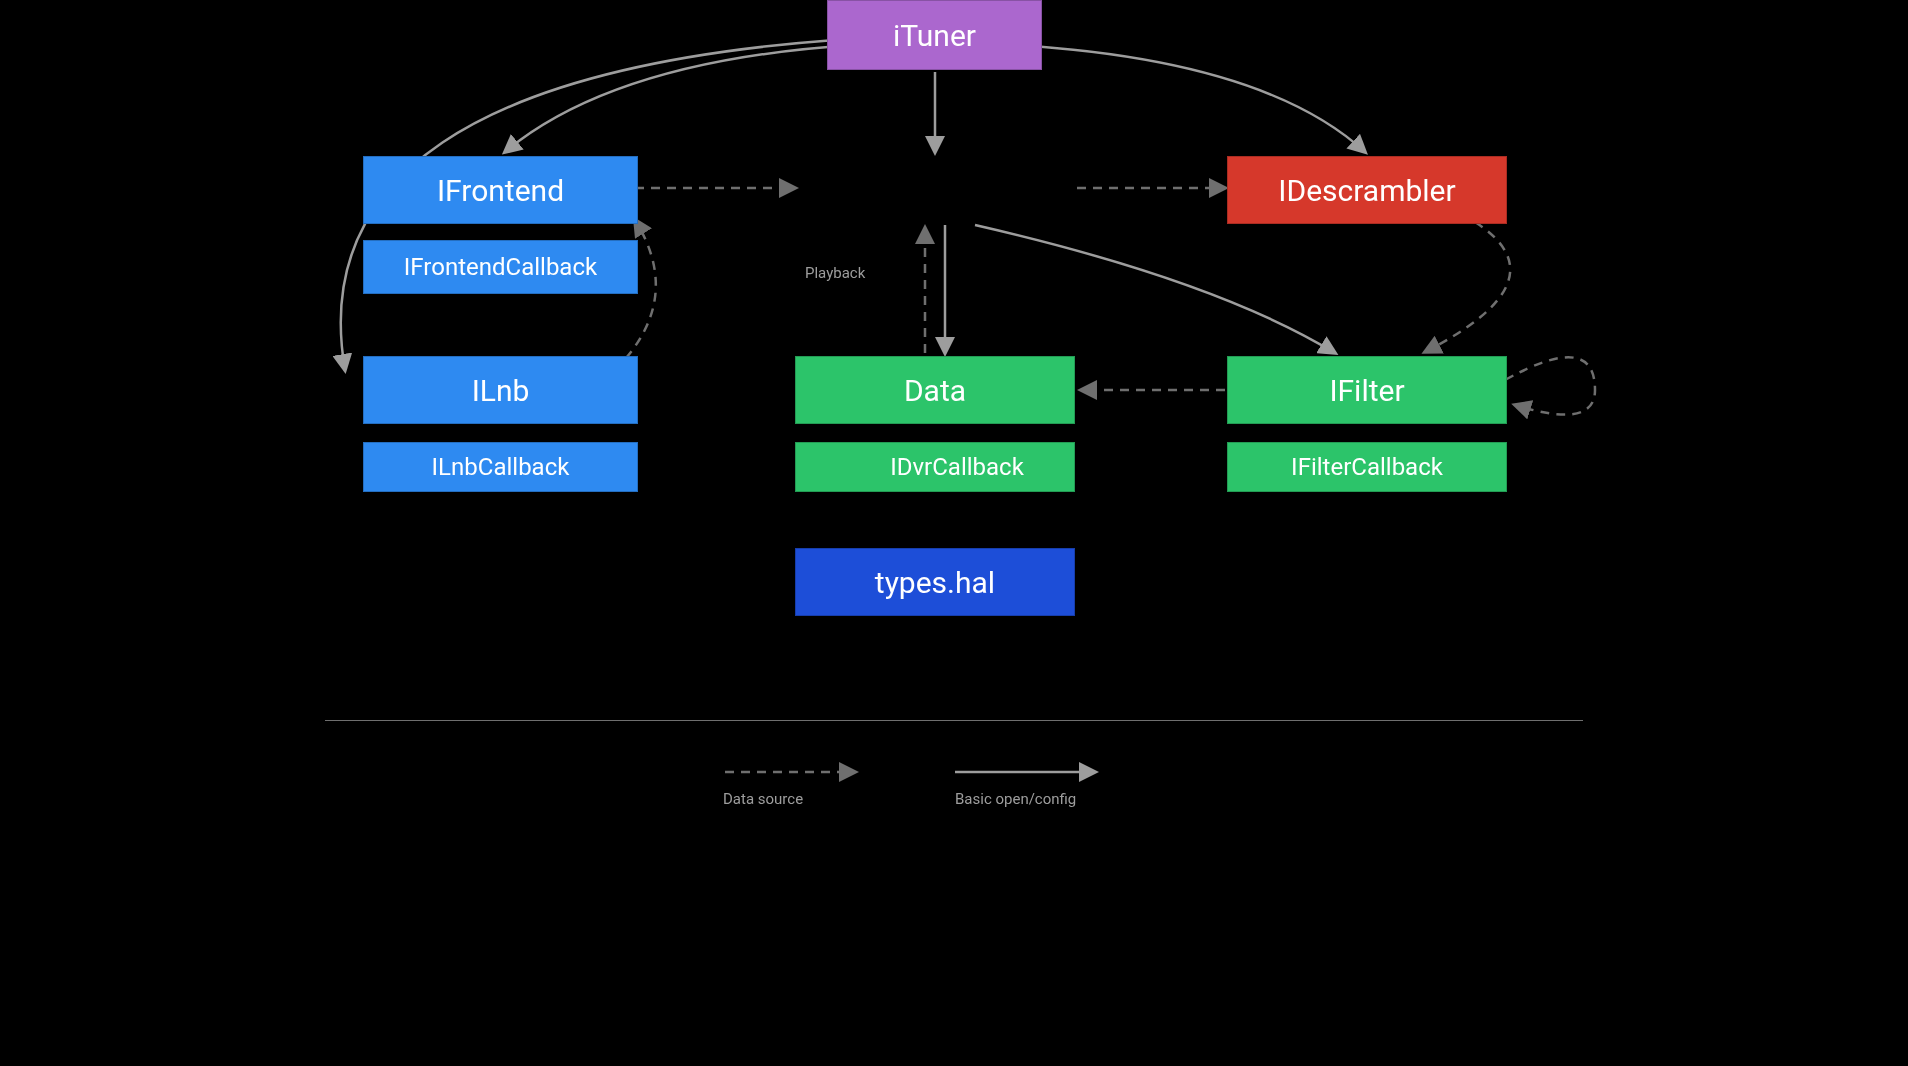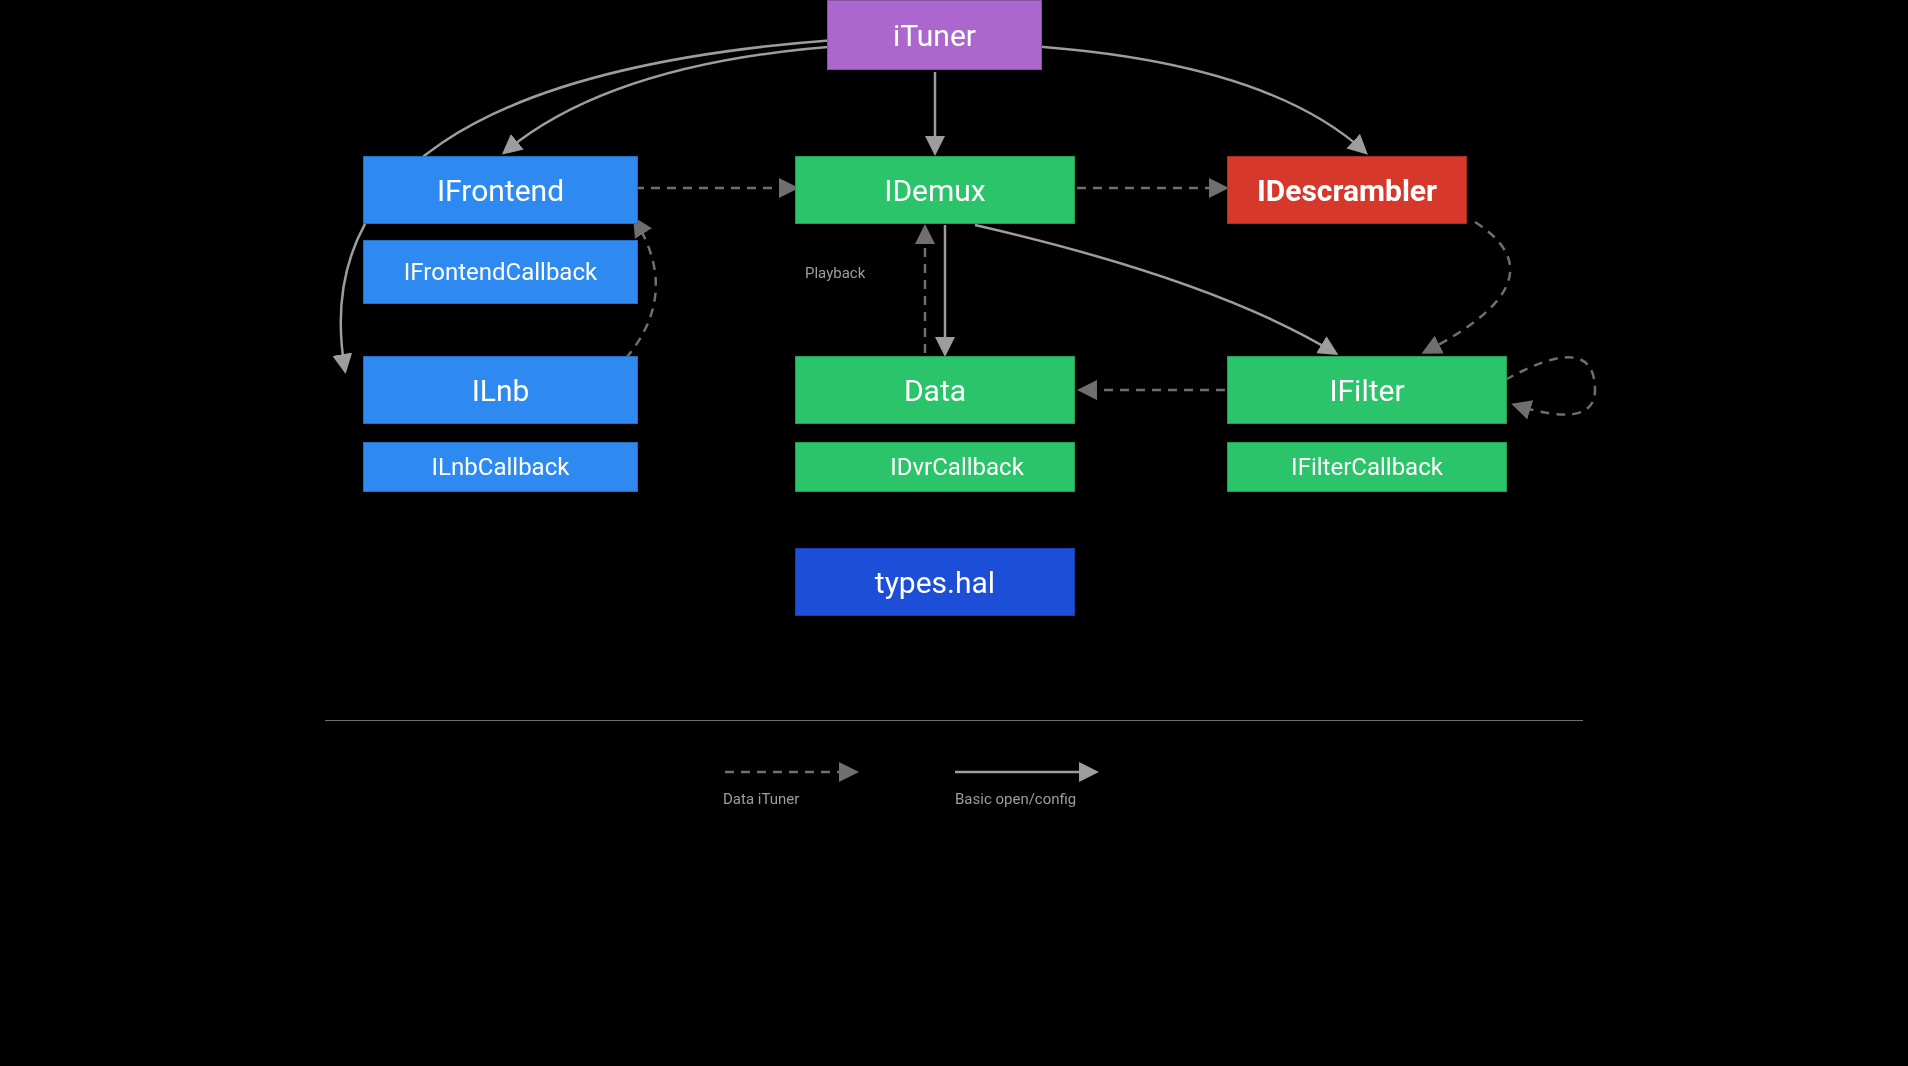--- a/index.html
+++ b/index.html
@@ -93,41 +93,40 @@
     <path d="M 1260 222 Q 1350 280 1210 352" stroke="#6f6f6f" stroke-width="2.5" stroke-dasharray="9 7" fill="none" marker-end="url(#arrow-dash)"></path>
 
     <path d="M 510 772 L 640 772" stroke="#6f6f6f" stroke-width="2.5" stroke-dasharray="9 7" fill="none" marker-end="url(#arrow-dash)"></path>
     <path d="M 740 772 L 880 772" stroke="#9d9d9d" stroke-width="2.5" fill="none" marker-end="url(#arrow-solid)"></path>
   </svg>
 
   <div class="box purple" style="left:612px; top:0px; width:215px; height:70px;">iTuner</div>
 
   <div class="box blue" style="left:148px; top:156px; width:275px; height:68px;">IFrontend</div>
 
-  <div class="box blue" style="left:148px; top:240px; width:275px; height:64px; font-size:24px;">IFrontendCallback</div>
+  <div class="box blue" style="left:148px; top:240px; width:275px; height:54px; font-size:24px;">IFrontendCallback</div>
 
-  <div class="box green" style="left:580px; top:156px; width:280px; height:68px;">IDemux</div>
 
-  <div class="box red" style="left:1012px; top:156px; width:240px; height:68px;font-weight:bold;">IDescrambler</div>
+  <div class="box red" style="left:1012px; top:156px; width:280px; height:68px;">IDescrambler</div>
 
   <div class="box blue" style="left:148px; top:356px; width:275px; height:68px;">ILnb</div>
 
   <div class="box blue" style="left:148px; top:442px; width:275px; height:50px; font-size:24px;">ILnbCallback</div>
 
   <div class="box green" style="left:580px; top:356px; width:280px; height:68px;">Data</div>
 
   <div class="box green" style="left:580px; top:442px; width:280px; height:50px; font-size:24px;padding-left:44px;">IDvrCallback</div>
 
   <div class="box green" style="left:1012px; top:356px; width:280px; height:68px;">IFilter</div>
 
   <div class="box green" style="left:1012px; top:442px; width:280px; height:50px; font-size:24px;">IFilterCallback</div>
 
   <div class="box orange" style="left:580px; top:548px; width:280px; height:68px;">types.hal</div>
 
   <div class="label" style="left:590px; top:264px;">Playback</div>
 
   <div class="legend-line"></div>
 
-  <div class="label" style="left:508px; top:790px;">Data iTuner</div>
+  <div class="label" style="left:508px; top:790px;">Data source</div>
 
   <div class="label" style="left:740px; top:790px;">Basic open/config</div>
 
 </div>
 
 </body></html>

